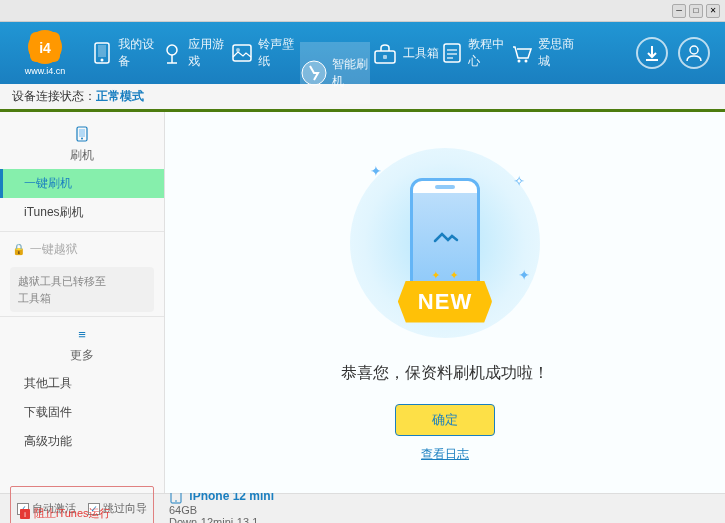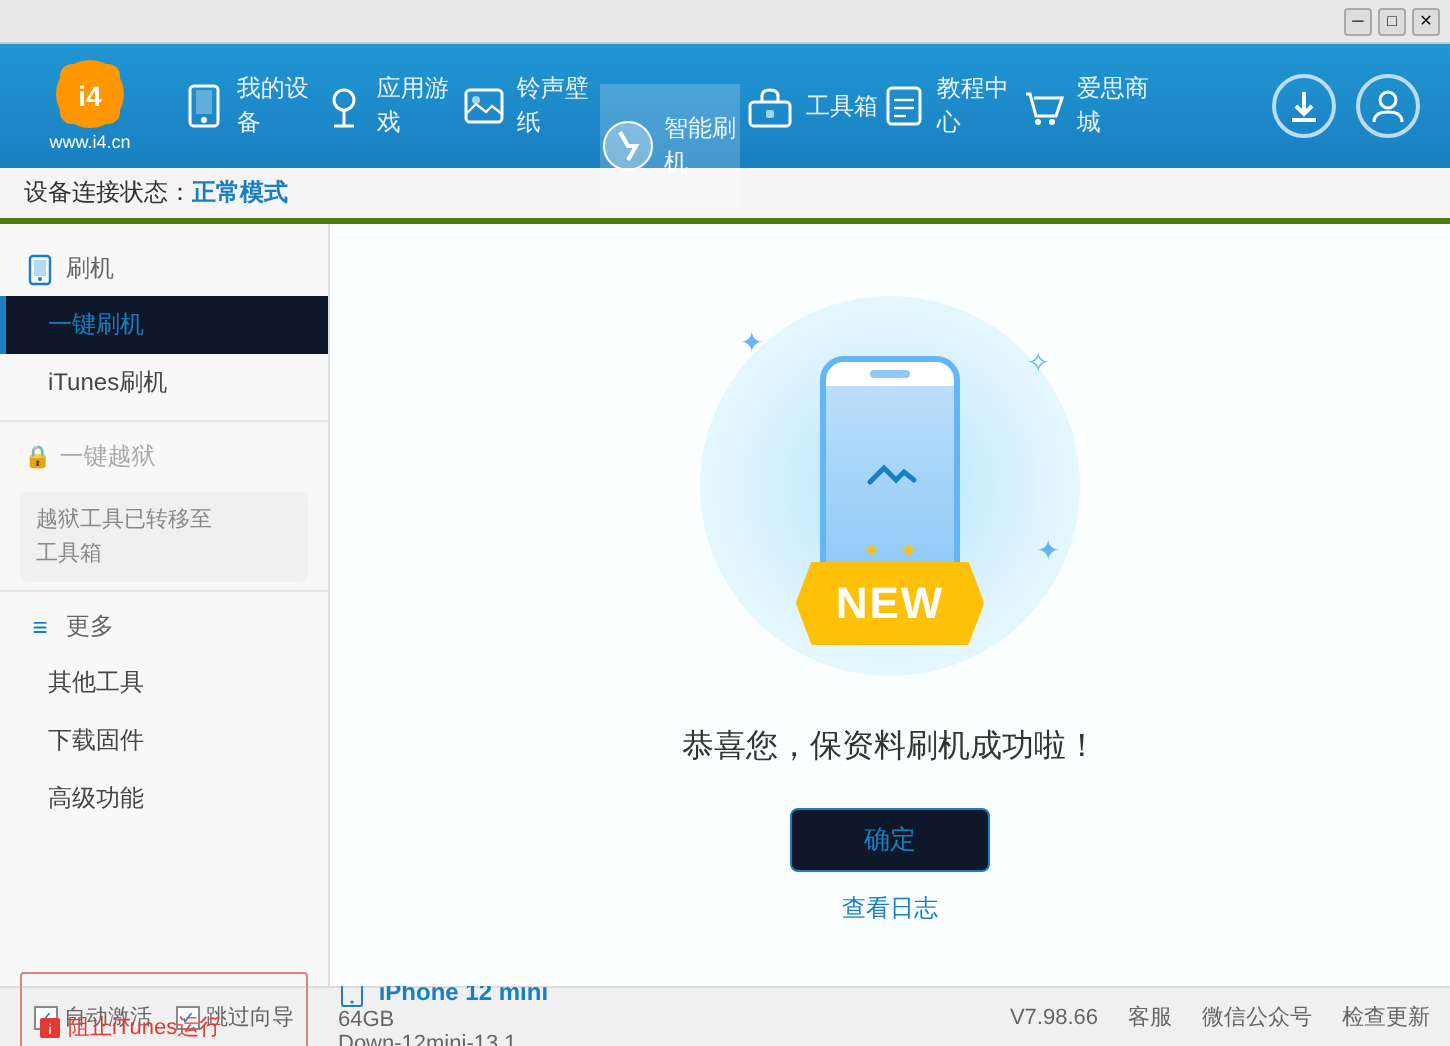--- a/index.html
+++ b/index.html
@@ -118,38 +118,39 @@
       padding: 5px 0;
       overflow-y: auto;
       flex-shrink: 0;
     }
     .sidebar-section {
       margin: 4px 0;
     }
     .sidebar-section-header {
       display: flex;
       align-items: center;
-      padding: 5px 12px;
+      padding: 5px 0;
       font-size: 12px;
       color: #666;
       gap: 5px;
+      flex-direction: column;
     }
     .sidebar-section-icon {
       width: 16px; height: 16px;
       display: flex; align-items: center; justify-content: center;
       color: #1a7fc0; font-size: 13px;
     }
     .sidebar-item {
       padding: 6px 12px 6px 24px;
       font-size: 12px;
       color: #444;
       cursor: pointer;
     }
     .sidebar-item.active {
-      background: #0f172a;
+      background: #86efac;
       color: #1a7fc0;
       border-left: 3px solid #1a7fc0;
       padding-left: 21px;
     }
     .sidebar-divider { height: 1px; background: #e5e5e5; margin: 4px 0; }
     .sidebar-locked {
       padding: 5px 12px;
       font-size: 12px;
       color: #aaa;
       display: flex; align-items: center; gap: 4px;
@@ -260,33 +261,34 @@
     .success-text {
       font-size: 16px;
       color: #333;
       margin-bottom: 20px;
       font-weight: 500;
     }
     
     .confirm-btn {
       width: 100px;
       height: 32px;
-      background: #0f172a;
+      background: #fde047;
       border: 1px solid #1a7fc0;
       color: #1a7fc0;
       border-radius: 4px;
       font-size: 13px;
       cursor: pointer;
       display: flex; align-items: center; justify-content: center;
       margin-bottom: 10px;
     }
     .view-log-link {
       font-size: 12px;
       color: #1a7fc0;
       cursor: pointer;
+      text-decoration: underline;
     }
 
     
     .bottom-bar {
       height: 30px;
       background: #f0f0f0;
       border-top: 1px solid #ddd;
       display: flex;
       align-items: center;
       padding: 0 10px;
@@ -564,26 +566,20 @@
         <svg width="14" height="14" viewBox="0 0 14 14" fill="none" style="margin-right:3px;vertical-align:middle;">
           <rect x="2" y="1" width="10" height="12" rx="1" stroke="#1a7fc0" stroke-width="1" fill="none"></rect>
           <circle cx="7" cy="11" r="0.8" fill="#1a7fc0"></circle>
         </svg>
         <span>iPhone 12 mini</span>
       </div>
       <div class="device-detail">64GB</div>
       <div class="device-detail">Down-12mini-13,1</div>
     </div>
   </div>
-  <div class="bottom-right">
-    <span class="bottom-right-item">V7.98.66</span>
-    <span class="bottom-right-item">客服</span>
-    <span class="bottom-right-item">微信公众号</span>
-    <span class="bottom-right-item">检查更新</span>
-  </div>
   <div style="position:absolute;left:20px;bottom:2px;" class="itunes-status">
     <svg width="10" height="10" viewBox="0 0 10 10">
         <rect width="10" height="10" rx="1" fill="#e53935"></rect>
         <text x="5" y="8" text-anchor="middle" fill="white" font-size="7">i</text>
       </svg>
     <span>阻止iTunes运行</span>
   </div>
 </div>
 
 </body></html>

